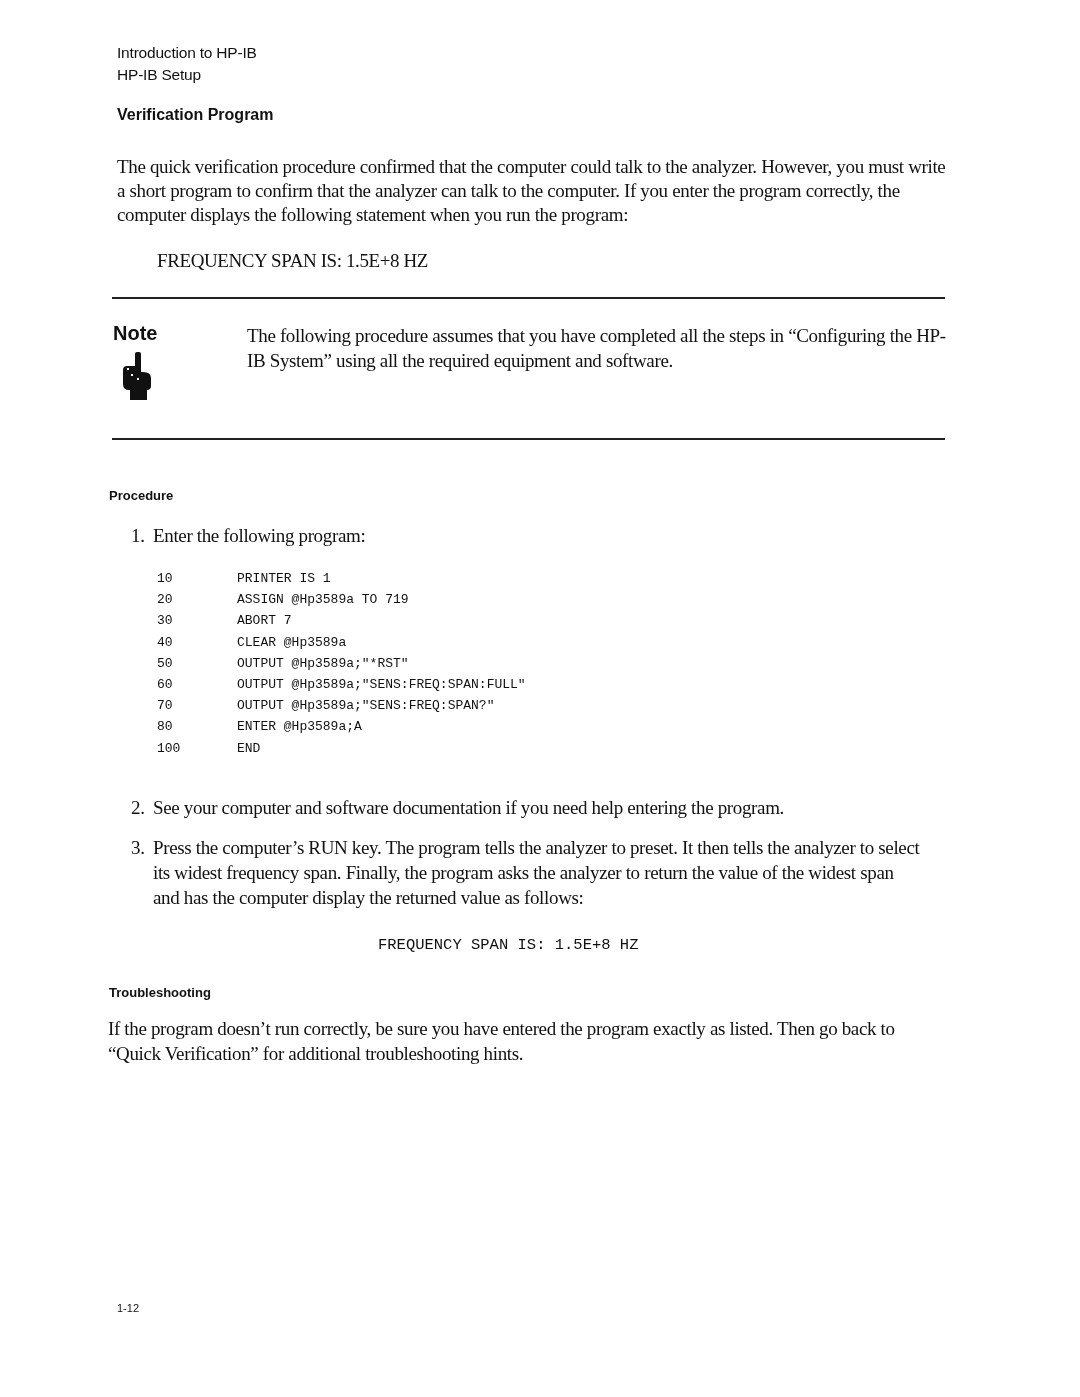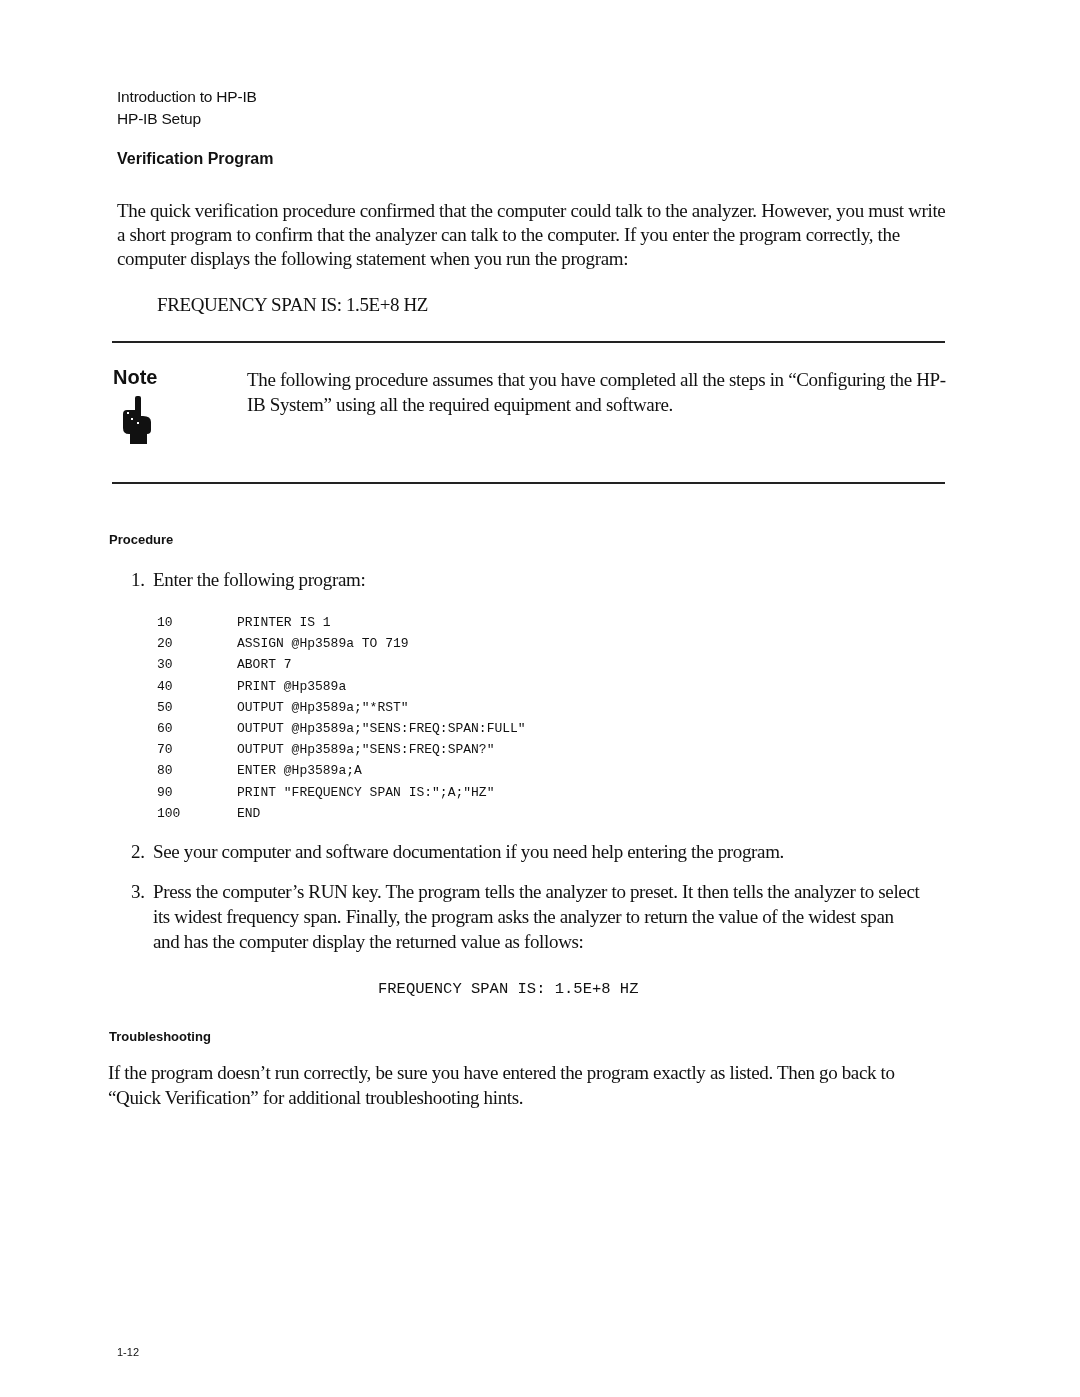--- a/index.html
+++ b/index.html
@@ -1,20 +1,20 @@
 <!DOCTYPE html>
 <html><head>
   <meta charset="utf-8">
   <style>
     html, body { margin: 0; padding: 0; background: #ffffff; }
     body { width: 1080px; height: 1397px; position: relative; overflow: hidden; color: #111; }
     .sans { font-family: "Liberation Sans", sans-serif; }
     .serif { font-family: "Liberation Serif", serif; }
     .mono { font-family: "Liberation Mono", monospace; }
-    .abs { position: absolute; margin-top: 44px; }
+    .abs { position: absolute; }
 
     .running-head { left: 117px; top: 42px; font-size: 15.5px; line-height: 22px; letter-spacing: -0.2px; }
     .section-title { left: 117px; top: 106px; font-size: 16px; font-weight: bold; }
     .intro { left: 117px; top: 155px; width: 840px; font-size: 19px; line-height: 24px; letter-spacing: -0.35px; }
     .freq1 { left: 157px; top: 250px; font-size: 19px; letter-spacing: -0.4px; }
     .rule { left: 112px; width: 833px; height: 2px; background: #222; }
     .note-label { left: 113px; top: 322px; font-size: 20px; font-weight: bold; }
     .note-icon { left: 121px; top: 352px; width: 34px; height: 48px; }
     .note-text { left: 247px; top: 323px; width: 700px; font-size: 19px; line-height: 25px; letter-spacing: -0.35px; }
     .sub-head { left: 109px; font-size: 13px; font-weight: bold; }
@@ -65,26 +65,25 @@
 
 <div class="abs serif step" style="top:523px;">
   <span class="step-num">1.</span>
   <span class="step-body">Enter the following program:</span>
 </div>
 
 <div class="abs mono code">
   <div class="code-row"><span class="code-num">10</span><span>PRINTER IS 1</span></div>
   <div class="code-row"><span class="code-num">20</span><span>ASSIGN @Hp3589a TO 719</span></div>
   <div class="code-row"><span class="code-num">30</span><span>ABORT 7</span></div>
-  <div class="code-row"><span class="code-num">40</span><span>PRINT @Hp3589a</span></div>
+  <div class="code-row"><span class="code-num">40</span><span>CLEAR @Hp3589a</span></div>
   <div class="code-row"><span class="code-num">50</span><span>OUTPUT @Hp3589a;"*RST"</span></div>
   <div class="code-row"><span class="code-num">60</span><span>OUTPUT @Hp3589a;"SENS:FREQ:SPAN:FULL"</span></div>
   <div class="code-row"><span class="code-num">70</span><span>OUTPUT @Hp3589a;"SENS:FREQ:SPAN?"</span></div>
   <div class="code-row"><span class="code-num">80</span><span>ENTER @Hp3589a;A</span></div>
-  <div class="code-row"><span class="code-num">90</span><span>PRINT "FREQUENCY SPAN IS:";A;"HZ"</span></div>
   <div class="code-row"><span class="code-num">100</span><span>END</span></div>
 </div>
 
 <div class="abs serif step" style="top:795px;">
   <span class="step-num">2.</span>
   <span class="step-body">See your computer and software documentation if you need help entering the program.</span>
 </div>
 
 <div class="abs serif step" style="top:835px;">
   <span class="step-num">3.</span>

